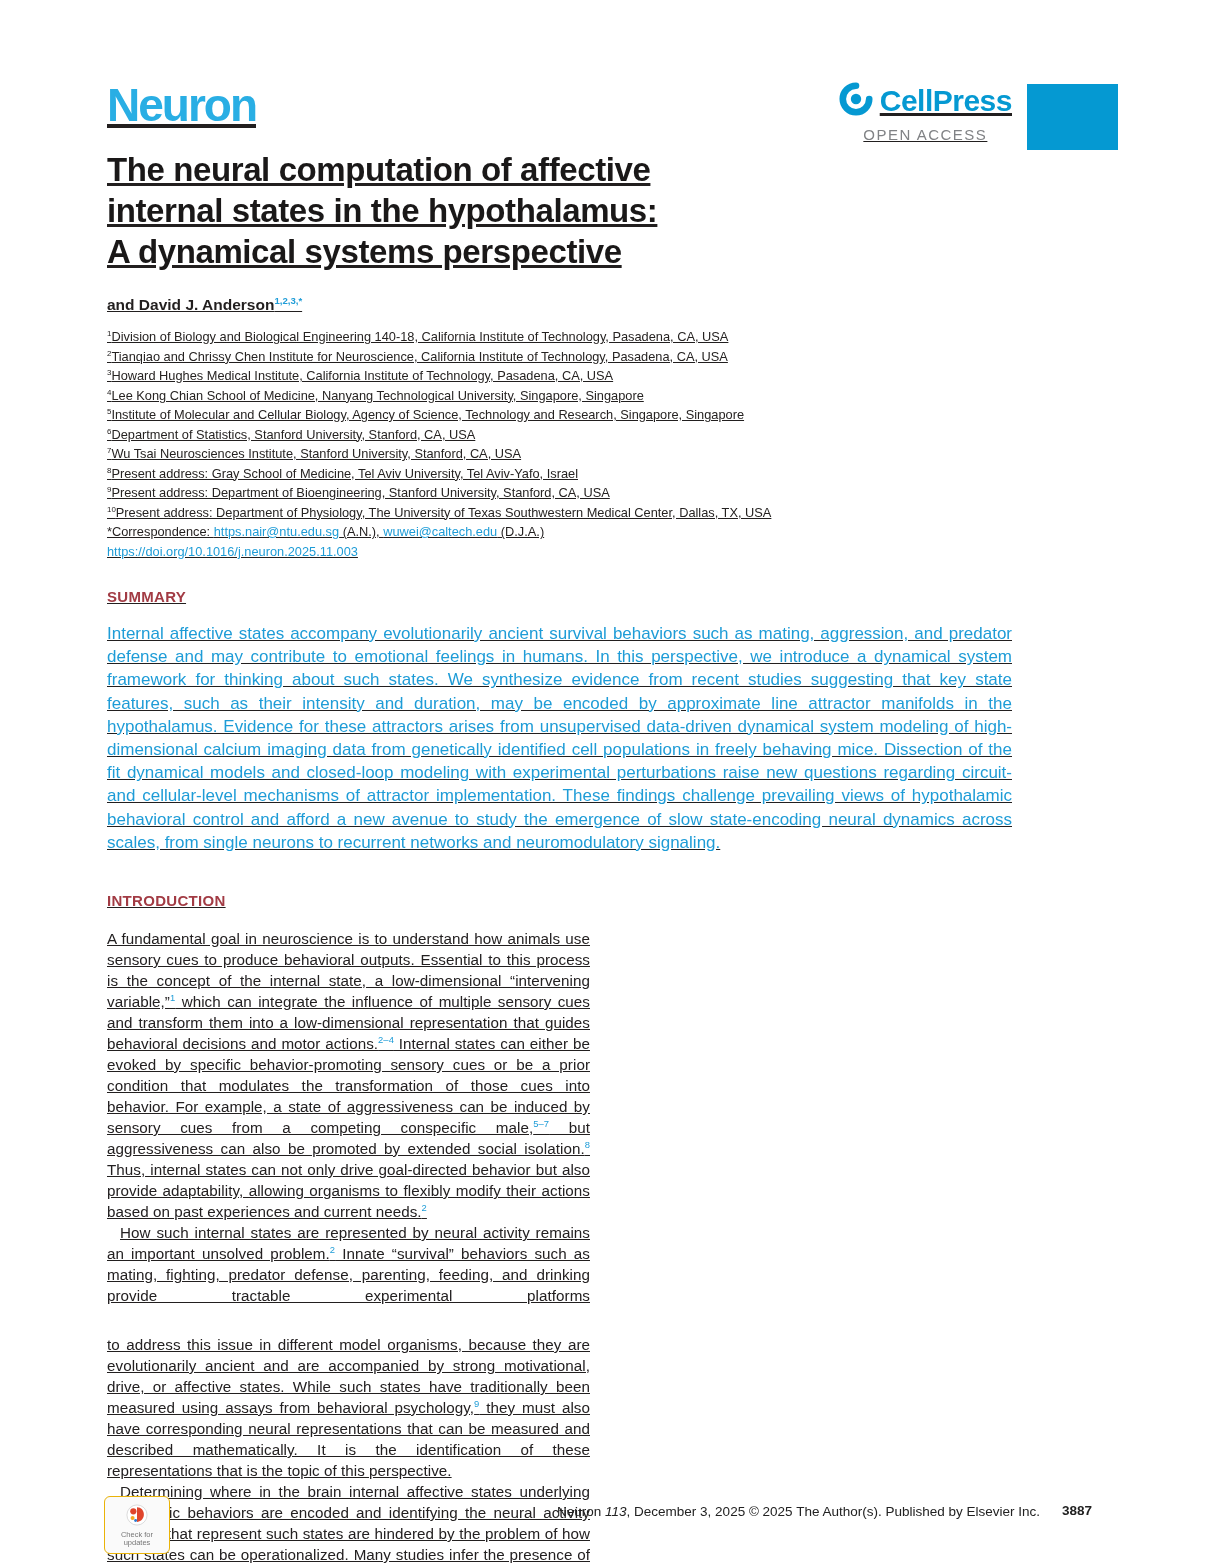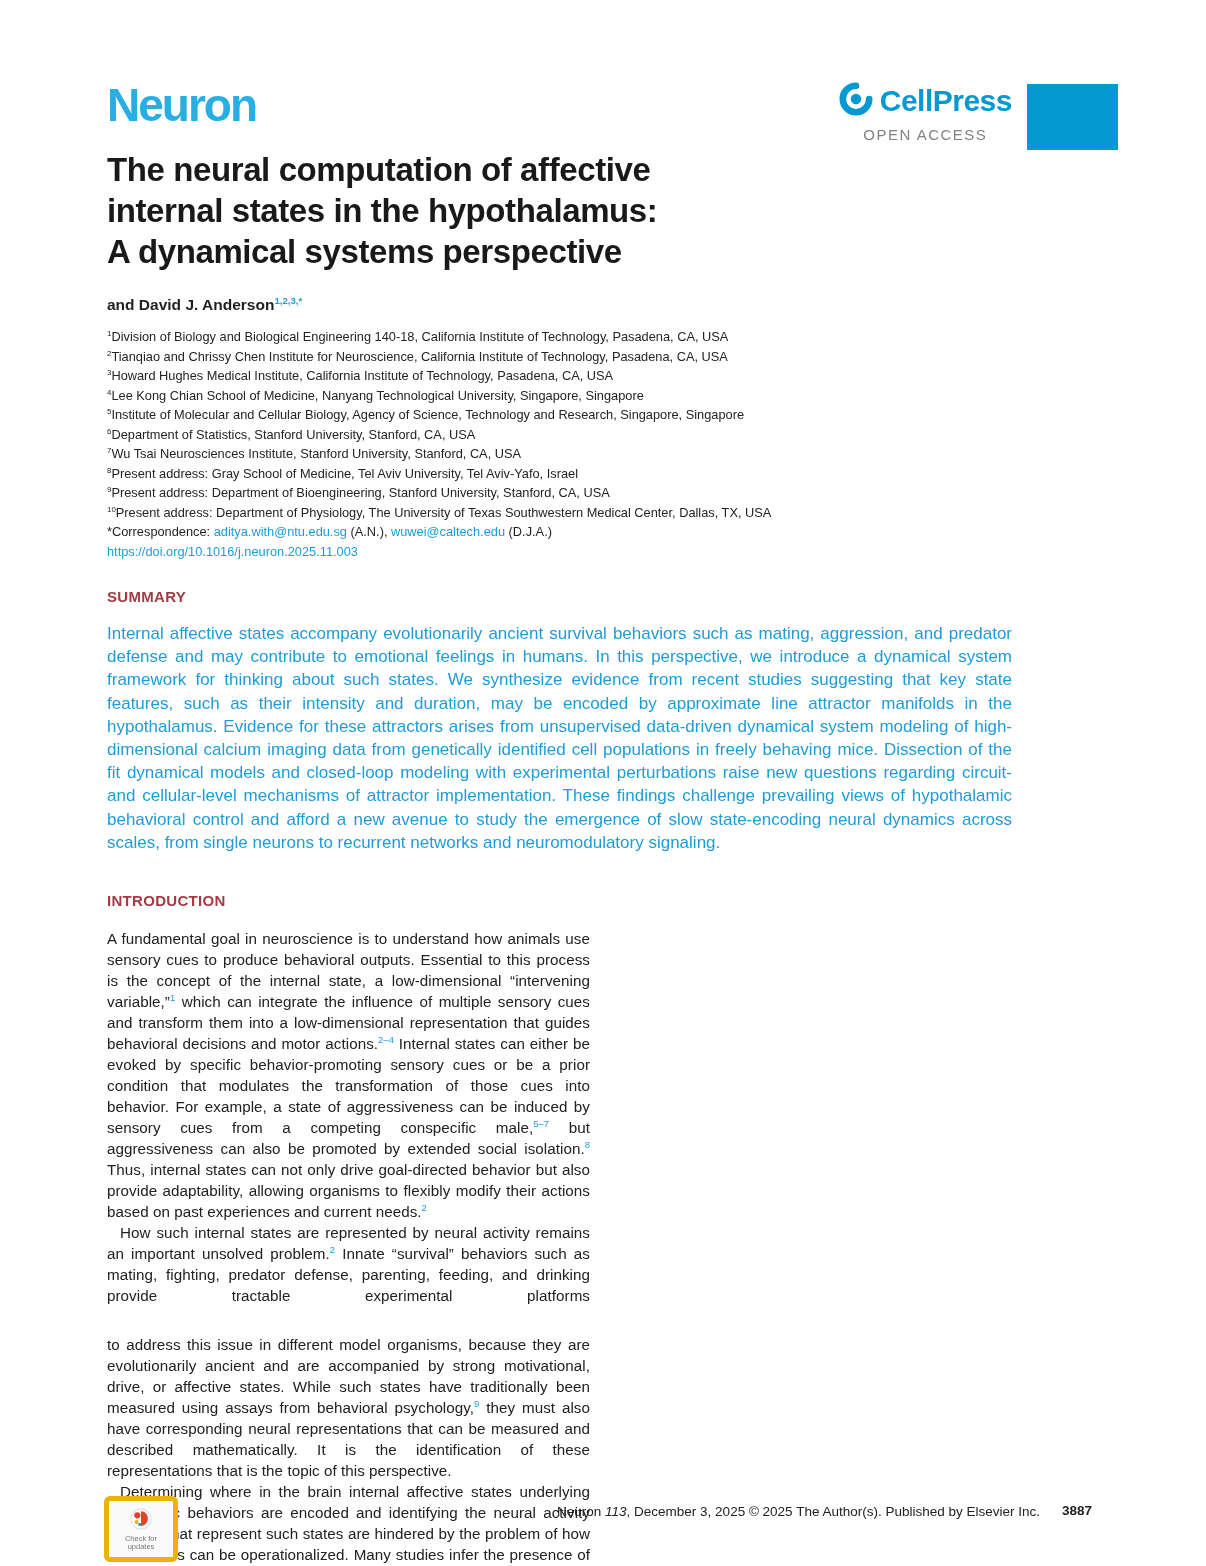--- a/index.html
+++ b/index.html
@@ -10,21 +10,21 @@
     --text-dark:#221F1F;
     --gray-label:#A7A9AC;
     --gray-open:#808285;
   }
   html,body{margin:0;padding:0;background:#fff;}
   body{
     width:1206px;height:1566px;position:relative;overflow:hidden;
     font-family:"Liberation Sans",sans-serif;color:var(--text-dark);
     -webkit-font-smoothing:antialiased;
   }
-  .page{position:relative;width:1118px;height:1566px;}
+  .page{position:relative;width:1118px;height:1566px;text-decoration:underline;}
   .content{padding:0 106px 0 107px;}
 
   
   .masthead{padding-top:82px;display:flex;justify-content:space-between;align-items:flex-start;}
   .journal-logo{
     font-size:46px;font-weight:bold;letter-spacing:-2px;color:var(--neuron-cyan);line-height:1;
   }
   .publisher{text-align:center;}
   .cp-row{display:flex;align-items:center;justify-content:flex-end;gap:7px;}
   .cp-name{font-size:30px;font-weight:bold;letter-spacing:-0.5px;color:var(--cyan);line-height:1;}
@@ -60,21 +60,21 @@
   .cols{margin-top:19px;display:flex;gap:28px;flex-direction:column;}
   .col{width:483px;}
   .body-p{margin:0;font-size:15.2px;line-height:21px;text-align:justify;letter-spacing:0.05px;color:#232021;}
   .body-p.indent{text-indent:13px;}
   .body-p.cont{text-align-last:justify;}
 
   
   .footer{position:absolute;left:0;top:1494px;width:1206px;height:72px;font-size:13.5px;color:#222;}
   .badge{
     position:absolute;left:104px;top:2px;width:64px;height:56px;background:#fafafa;
-    border:5px solid #eab308;border-radius:6px;display:flex;flex-direction:column;
+    border:1px solid #eab308;border-radius:6px;display:flex;flex-direction:column;
     align-items:center;justify-content:center;gap:2px;cursor:pointer;
   }
   .badge-label{font-size:7.5px;line-height:8px;color:#777;text-align:center;width:46px;}
   .foot-text{position:absolute;right:166px;top:9px;text-align:left;line-height:17.5px;}
   .page-num{position:absolute;right:114px;top:9px;font-weight:bold;}
 </style>
 </head>
 <body>
 
 <div class="page">
@@ -113,21 +113,21 @@
         <div class="aff-line"><sup class="aff-sup">3</sup>Howard Hughes Medical Institute, California Institute of Technology, Pasadena, CA, USA</div>
         <div class="aff-line"><sup class="aff-sup">4</sup>Lee Kong Chian School of Medicine, Nanyang Technological University, Singapore, Singapore</div>
         <div class="aff-line"><sup class="aff-sup">5</sup>Institute of Molecular and Cellular Biology, Agency of Science, Technology and Research, Singapore, Singapore</div>
         <div class="aff-line"><sup class="aff-sup">6</sup>Department of Statistics, Stanford University, Stanford, CA, USA</div>
         <div class="aff-line"><sup class="aff-sup">7</sup>Wu Tsai Neurosciences Institute, Stanford University, Stanford, CA, USA</div>
         <div class="aff-line"><sup class="aff-sup">8</sup>Present address: Gray School of Medicine, Tel Aviv University, Tel Aviv-Yafo, Israel</div>
         <div class="aff-line"><sup class="aff-sup">9</sup>Present address: Department of Bioengineering, Stanford University, Stanford, CA, USA</div>
         <div class="aff-line"><sup class="aff-sup">10</sup>Present address: Department of Physiology, The University of Texas Southwestern Medical Center, Dallas, TX, USA</div>
       </div>
 
-    <div class="corr">*Correspondence: <span class="link">aditya.with@ntu.edu.sg</span> (A.N.), <span class="link">wuwei@caltech.edu</span> (D.J.A.)</div>
+    <div class="corr">*Correspondence: <span class="link">https.nair@ntu.edu.sg</span> (A.N.), <span class="link">wuwei@caltech.edu</span> (D.J.A.)</div>
     <div class="doi-line"><span class="link">https://doi.org/10.1016/j.neuron.2025.11.003</span></div>
 
     <div class="sec-head summary-head">SUMMARY</div>
     <p class="summary-text">Internal affective states accompany evolutionarily ancient survival behaviors such as mating, aggression, and predator defense and may contribute to emotional feelings in humans. In this perspective, we introduce a dynamical system framework for thinking about such states. We synthesize evidence from recent studies suggesting that key state features, such as their intensity and duration, may be encoded by approximate line attractor manifolds in the hypothalamus. Evidence for these attractors arises from unsupervised data-driven dynamical system modeling of high-dimensional calcium imaging data from genetically identified cell populations in freely behaving mice. Dissection of the fit dynamical models and closed-loop modeling with experimental perturbations raise new questions regarding circuit- and cellular-level mechanisms of attractor implementation. These findings challenge prevailing views of hypothalamic behavioral control and afford a new avenue to study the emergence of slow state-encoding neural dynamics across scales, from single neurons to recurrent networks and neuromodulatory signaling.</p>
 
     <div class="sec-head intro-head">INTRODUCTION</div>
     <div class="cols">
       <div class="col">
           <p class="body-p">A fundamental goal in neuroscience is to understand how animals use sensory cues to produce behavioral outputs. Essential to this process is the concept of the internal state, a low-dimensional “intervening variable,”<sup>1</sup> which can integrate the influence of multiple sensory cues and transform them into a low-dimensional representation that guides behavioral decisions and motor actions.<sup>2–4</sup> Internal states can either be evoked by specific behavior-promoting sensory cues or be a prior condition that modulates the transformation of those cues into behavior. For example, a state of aggressiveness can be induced by sensory cues from a competing conspecific male,<sup>5–7</sup> but aggressiveness can also be promoted by extended social isolation.<sup>8</sup> Thus, internal states can not only drive goal-directed behavior but also provide adaptability, allowing organisms to flexibly modify their actions based on past experiences and current needs.<sup>2</sup></p>
           <p class="body-p indent cont">How such internal states are represented by neural activity remains an important unsolved problem.<sup>2</sup> Innate “survival” behaviors such as mating, fighting, predator defense, parenting, feeding, and drinking provide tractable experimental platforms</p>

